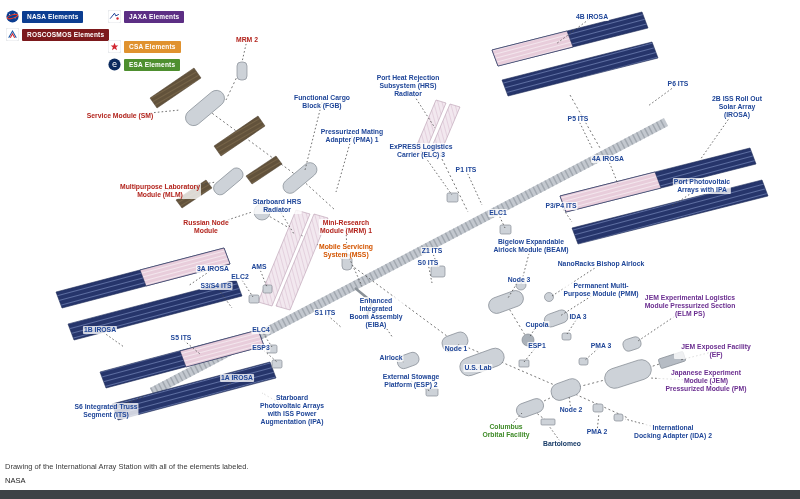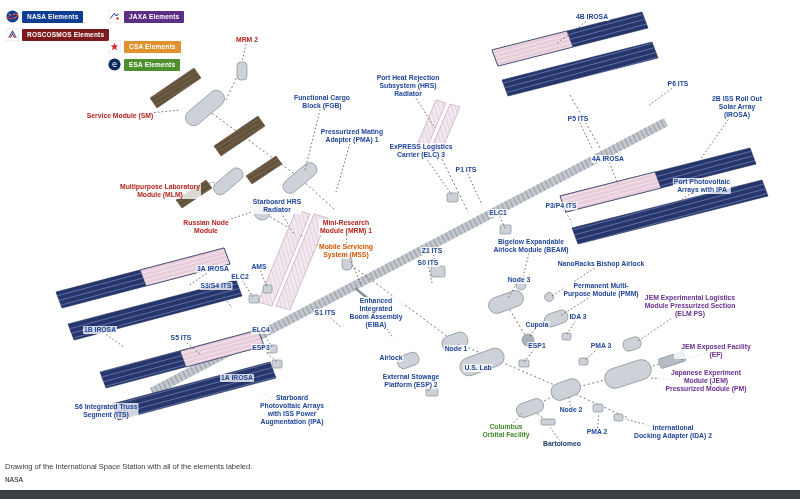--- a/index.html
+++ b/index.html
@@ -11,21 +11,21 @@
   .lbl{position:absolute;transform:translate(-50%,-50%);
        font-size:6.8px;font-weight:700;line-height:1.18;text-align:center;
        white-space:pre-line;background:rgba(255,255,255,0.78);
        padding:0 1px;border-radius:1px;pointer-events:none;}
   .legend-item{position:absolute;display:flex;align-items:center;gap:3px;}
   .legend-logo{width:13px;height:13px;display:inline-block;flex:none;}
   .legend-logo svg{width:13px;height:13px;display:block;}
   .legend-box{font-size:6.5px;font-weight:700;color:#ffffff;
               padding:2.5px 5px;border-radius:1px;white-space:nowrap;letter-spacing:0.2px;}
   .caption{position:absolute;left:5px;top:462px;font-size:7.5px;color:#3a3a3a;}
-  .credit{position:absolute;left:5px;top:476px;font-size:7.5px;color:#1c1c1c;font-family:Liberation Mono, monospace;}
+  .credit{position:absolute;left:5px;top:476px;font-size:7.5px;color:#1c1c1c;}
   .bottom-bar{position:absolute;left:0;top:490px;width:800px;height:9px;background:#3e4246;}
 </style>
 </head>
 <body>
 
 <div class="stage">
 
   <svg width="800" height="460" viewBox="0 0 800 460">
     <defs>
       <pattern id="sol" width="5" height="5" patternUnits="userSpaceOnUse" patternTransform="rotate(75)">
@@ -321,16 +321,16 @@
         <span class="legend-logo">
           <svg viewBox="0 0 12 12">
             <circle cx="6" cy="6" r="5.6" fill="#0a2a5e"></circle>
             <text x="6" y="8.6" font-size="7.5" fill="#fff" text-anchor="middle" font-family="DejaVu Sans, sans-serif">e</text>
           </svg>
         </span>
         <span class="legend-box" style="background: rgb(78, 143, 47);">ESA Elements</span>
       </div>
     </div>
 
-  <div class="caption">Drawing of the International Space Station with all of the elements labeled.</div>
+  <div class="caption">Drawing of the International Array Station with all of the elements labeled.</div>
   <div class="credit">NASA</div>
   <div class="bottom-bar"></div>
 </div>
 
 </body></html>

